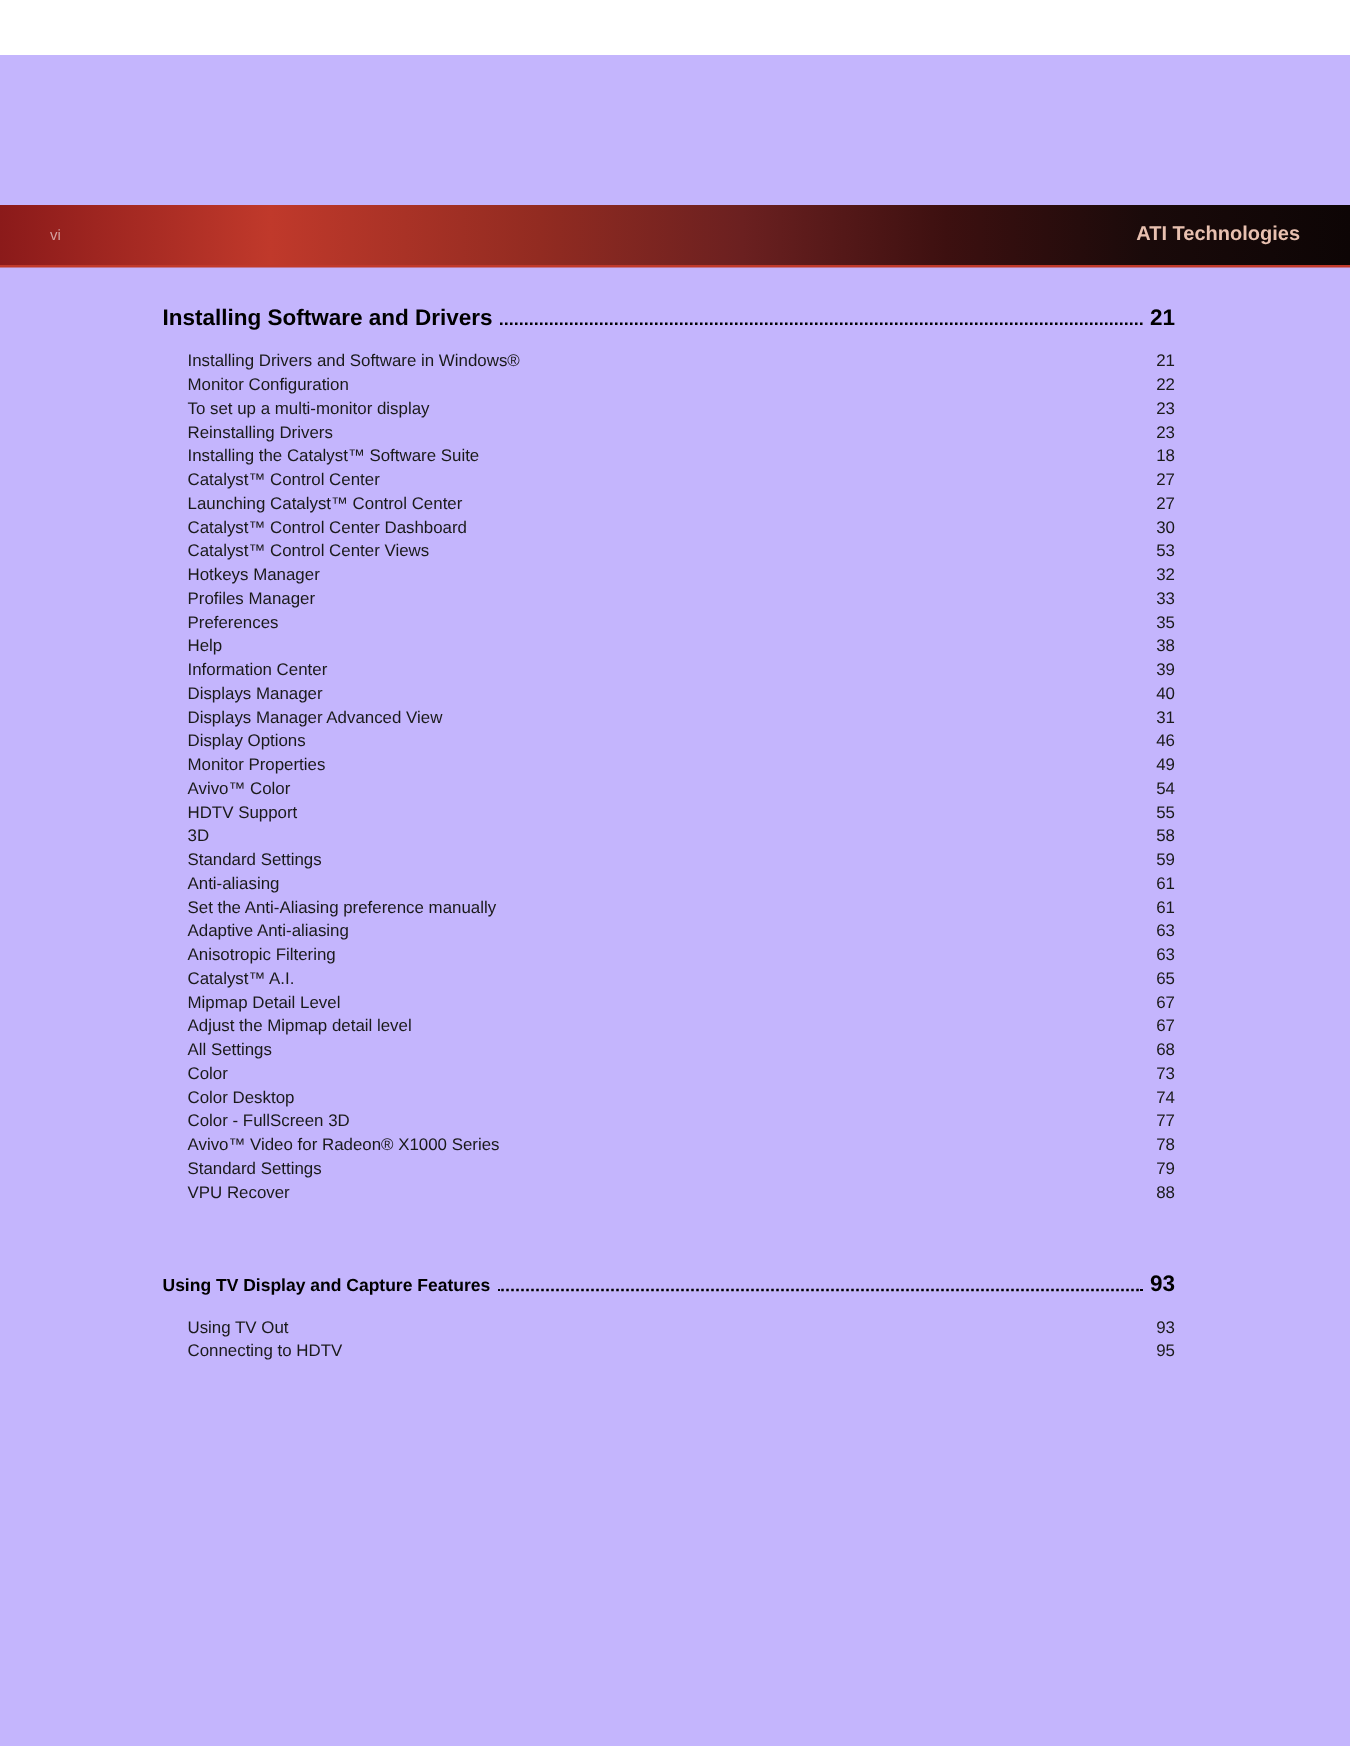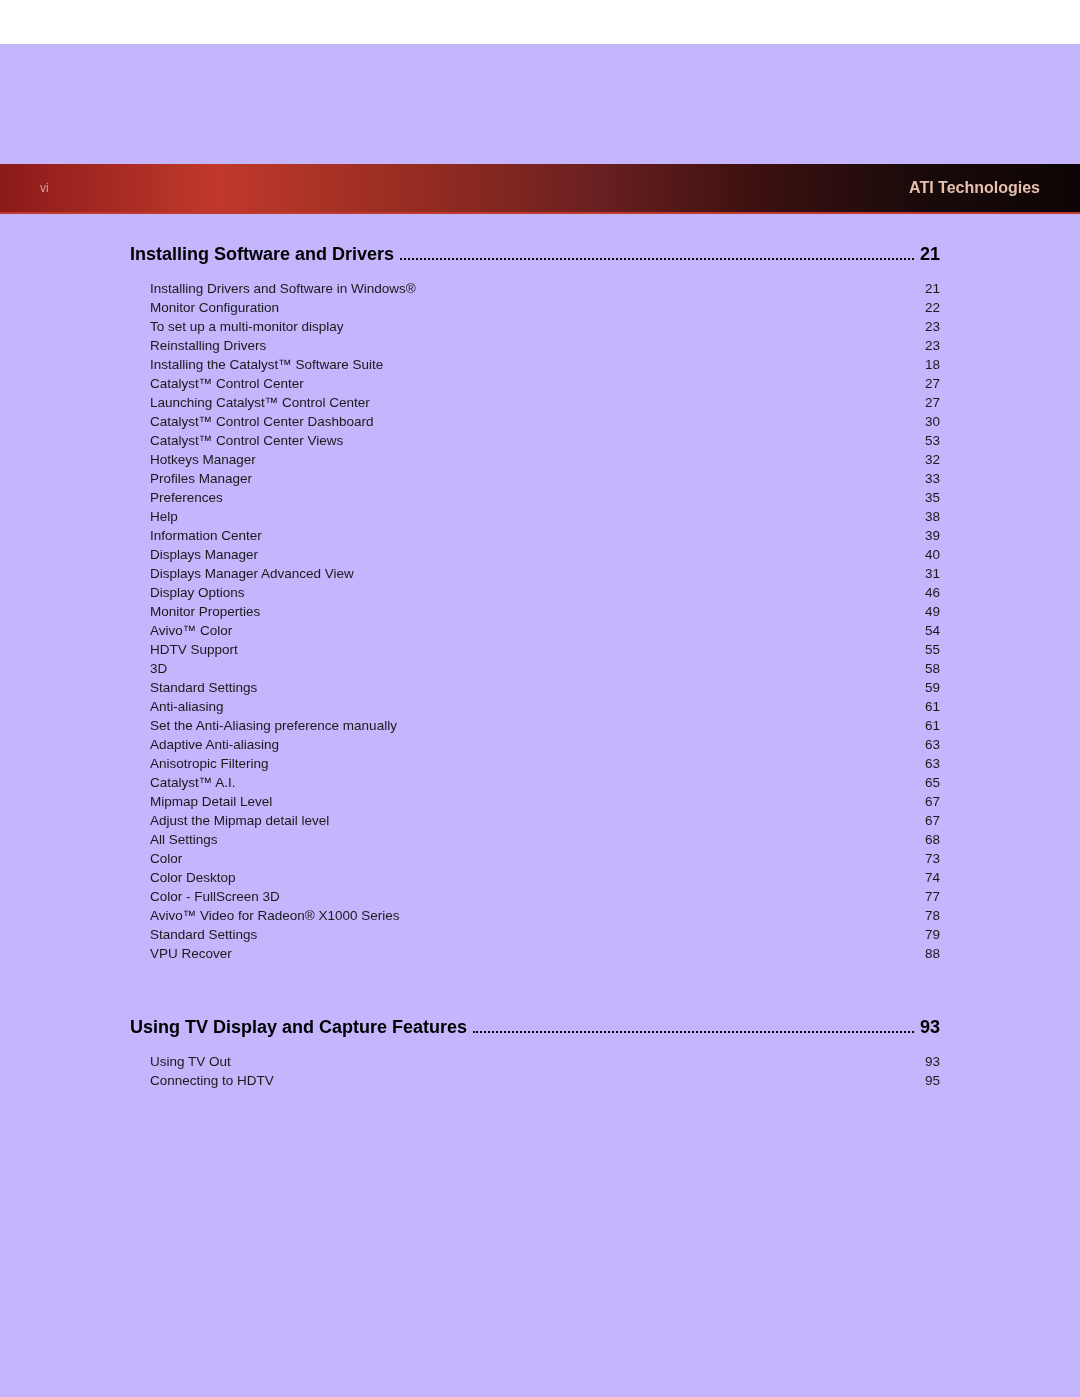--- a/index.html
+++ b/index.html
@@ -283,21 +283,21 @@
           <span class="entry-label">VPU Recover</span>
           <span class="entry-page">88</span>
         </div>
       </div>
     </div>
 
     <div class="section-gap-large"></div>
 
     <div class="toc-section">
       <div class="section-heading">
-        <span style="font-size:18px;font-weight:bold;">Using TV Display and Capture Features</span>
+        <span style="font-size:14px;font-weight:bold;">Using TV Display and Capture Features</span>
         <span class="dots"></span>
         <span class="page-num">93</span>
       </div>
 
       <div>
         <div class="toc-entry">
           <span class="entry-label">Using TV Out</span>
           <span class="entry-page">93</span>
         </div>
         <div class="toc-entry">

